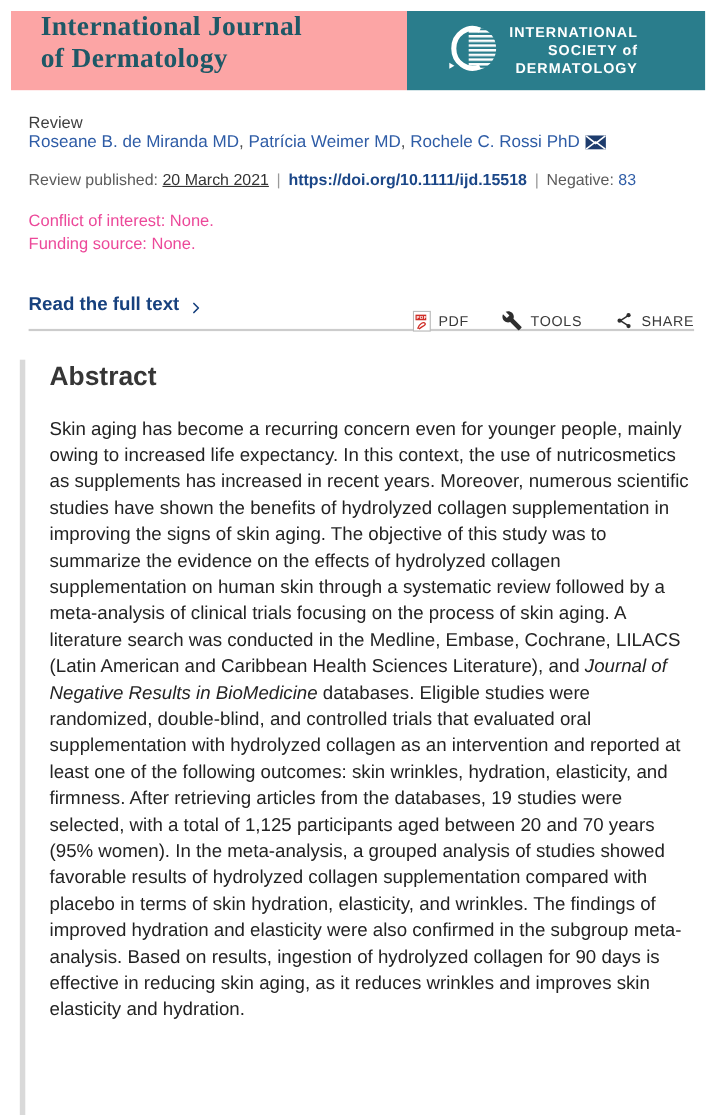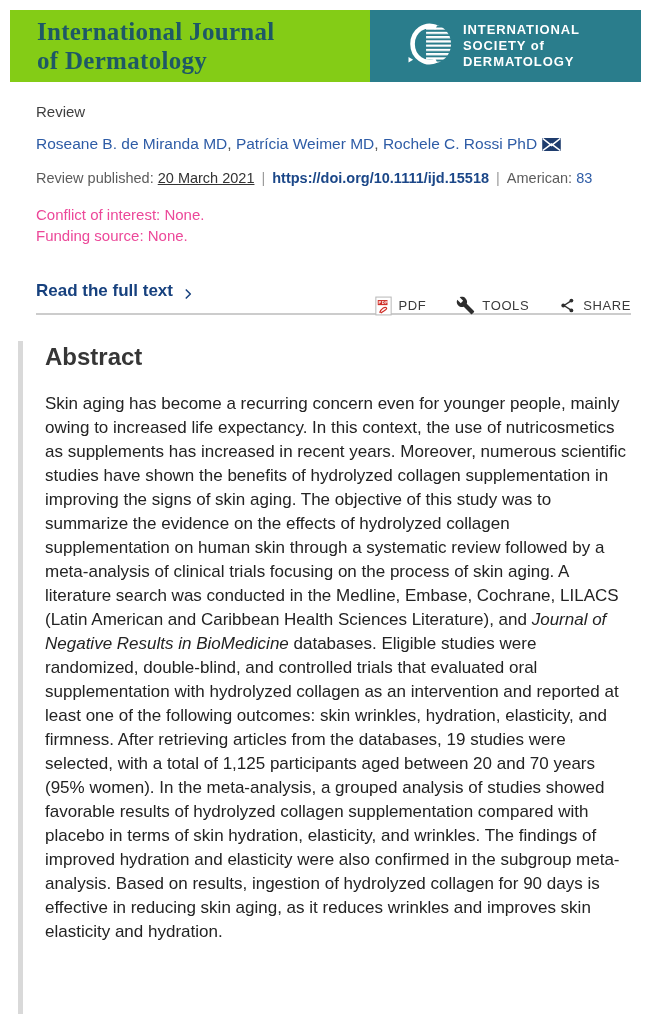--- a/index.html
+++ b/index.html
@@ -18,23 +18,22 @@
 
   
   .banner {
     margin: 10px 10px 0 10px;
     height: 72px;
     display: flex;
     cursor: pointer;
   }
   .banner-left {
     flex: 1;
-    background: #84cc16;
-    display: flex;
-    align-items: center;
+    background: #fca5a5;
+    display: flex;
     padding-left: 27px;
   }
   .journal-name {
     font-family: "Liberation Serif", serif;
     font-weight: 700;
     font-size: 25px;
     line-height: 29px;
     color: #1e5866;
     letter-spacing: 0.3px;
   }
@@ -45,34 +44,35 @@
     align-items: center;
     padding-left: 32px;
   }
   .society-text {
     color: #ffffff;
     font-size: 13px;
     line-height: 16px;
     font-weight: 700;
     letter-spacing: 0.9px;
     margin-left: 11px;
-  }
-
-  
-  .content { padding: 0 20px 0 36px; }
+    text-align: right;
+  }
+
+  
+  .content { padding: 0 20px 0 26px; }
   .category { margin-top: 21px; font-size: 15px; color: #3f3f3f; }
   .title {
     margin-top: 12px;
     font-size: 23px;
     line-height: 31px;
     font-weight: 700;
     color: #1f1f1f;
     max-width: 615px;
   }
-  .authors { margin-top: 15px; font-size: 15.5px; color: #4d4d4d; }
+  .authors { margin-top: 1px; font-size: 15.5px; color: #4d4d4d; }
   .author-link { color: #2e5ca6; text-decoration: none; cursor: pointer; }
   .envelope { margin-left: 5px; vertical-align: -2px; cursor: pointer; }
 
   .pub-line { margin-top: 15px; font-size: 14.5px; color: #5c5c5c; }
   .pub-line .date { color: #333; text-decoration: underline; }
   .pub-line .bar { color: #9a9a9a; padding: 0 7px; }
   .doi-link { color: #1b4788; font-weight: 700; text-decoration: none; cursor: pointer; }
   .citations-count { color: #2e5ca6; text-decoration: none; cursor: pointer; }
 
   .notes { margin-top: 18px; font-size: 15px; line-height: 21px; color: #ec4899; }
@@ -168,21 +168,21 @@
 
     <div class="category">Review</div>
 
 
     <div class="authors"><a class="author-link">Roseane B. de Miranda MD</a><span>, </span><a class="author-link">Patrícia Weimer MD</a><span>, </span><a class="author-link">Rochele C. Rossi PhD</a><span class="envelope"><svg width="19" height="13" viewBox="0 0 20 14">
             <rect width="20" height="14" fill="#1e3c6d"></rect>
             <path d="M0.5,0.5 L10,8 L19.5,0.5" stroke="#ffffff" stroke-width="1.6" fill="none"></path>
             <path d="M0.5,13.5 L10,6.5 L19.5,13.5" stroke="#ffffff" stroke-width="1.6" fill="none"></path>
           </svg></span></div>
 
-    <div class="pub-line"><span>Review published:</span> <span class="date">20 March 2021</span><span class="bar">|</span><a class="doi-link">https://doi.org/10.1111/ijd.15518</a><span class="bar">|</span><span>American:</span> <a class="citations-count">83</a></div>
+    <div class="pub-line"><span>Review published:</span> <span class="date">20 March 2021</span><span class="bar">|</span><a class="doi-link">https://doi.org/10.1111/ijd.15518</a><span class="bar">|</span><span>Negative:</span> <a class="citations-count">83</a></div>
 
     <div class="notes">
       <div>Conflict of interest: None.</div>
       <div>Funding source: None.</div>
     </div>
 
     <div class="action-row">
       <a class="read-link">
           <span>Read the full text</span>
           <svg width="14" height="14" viewBox="0 0 24 24">

